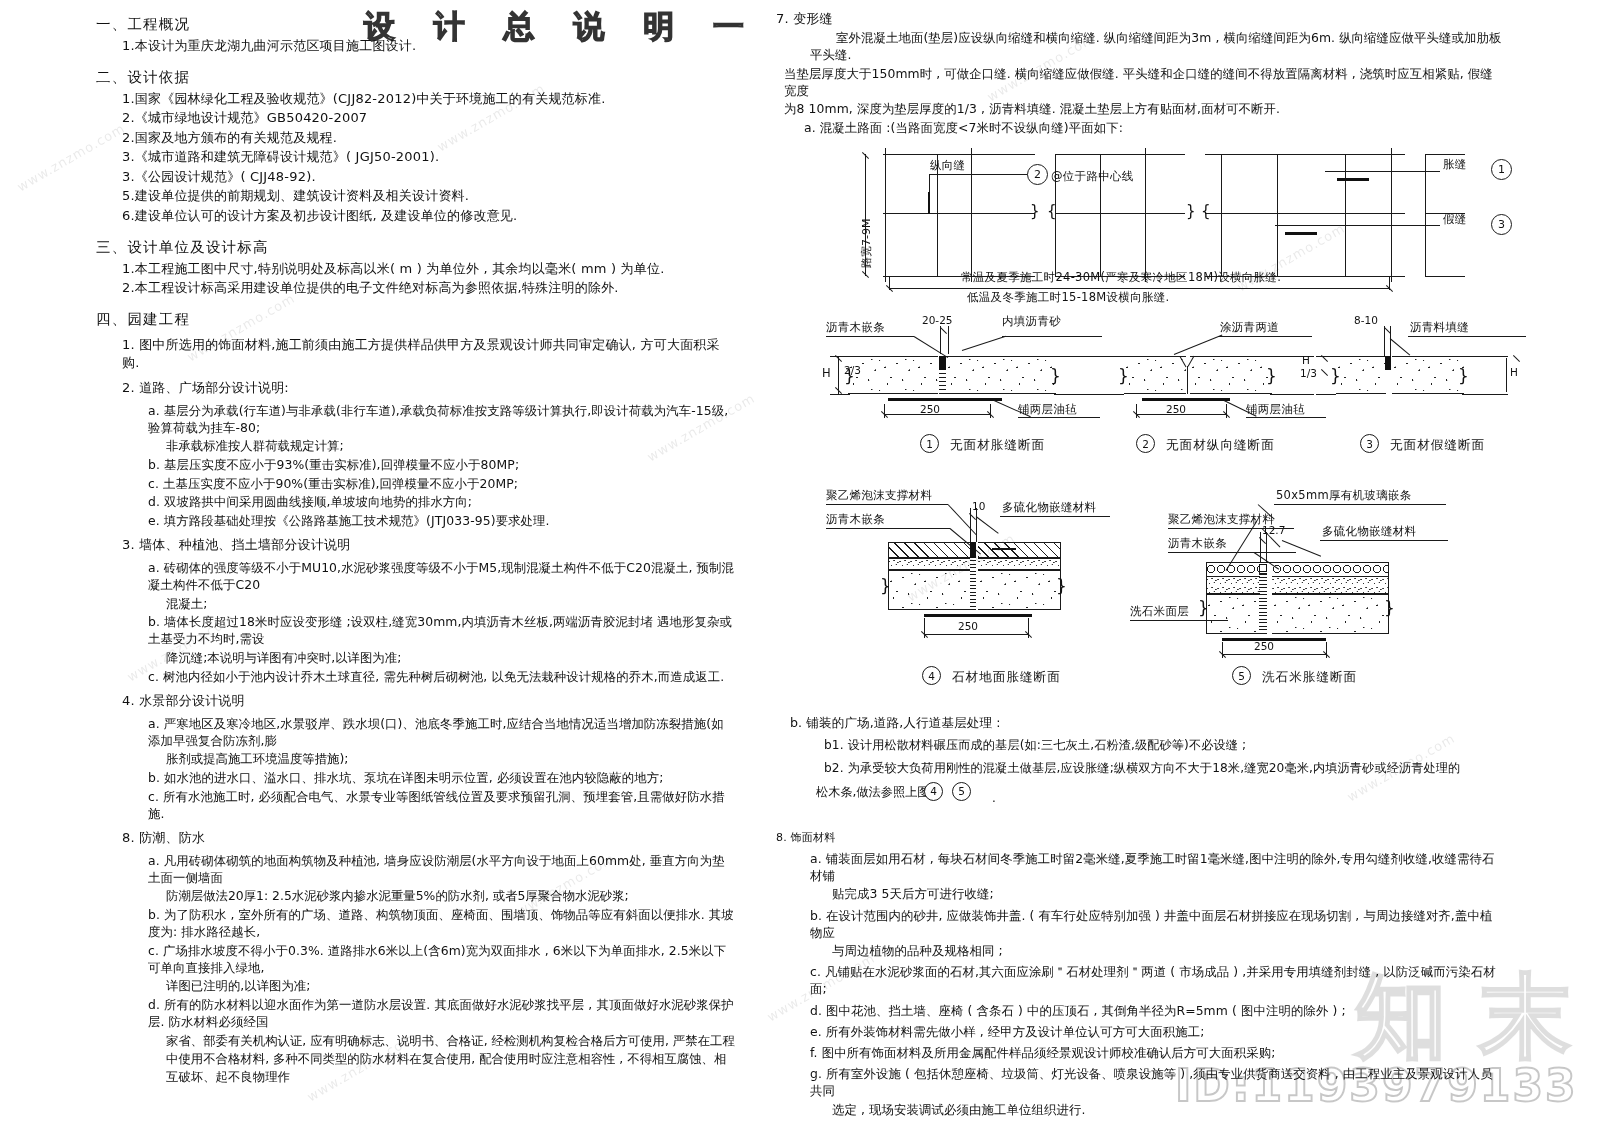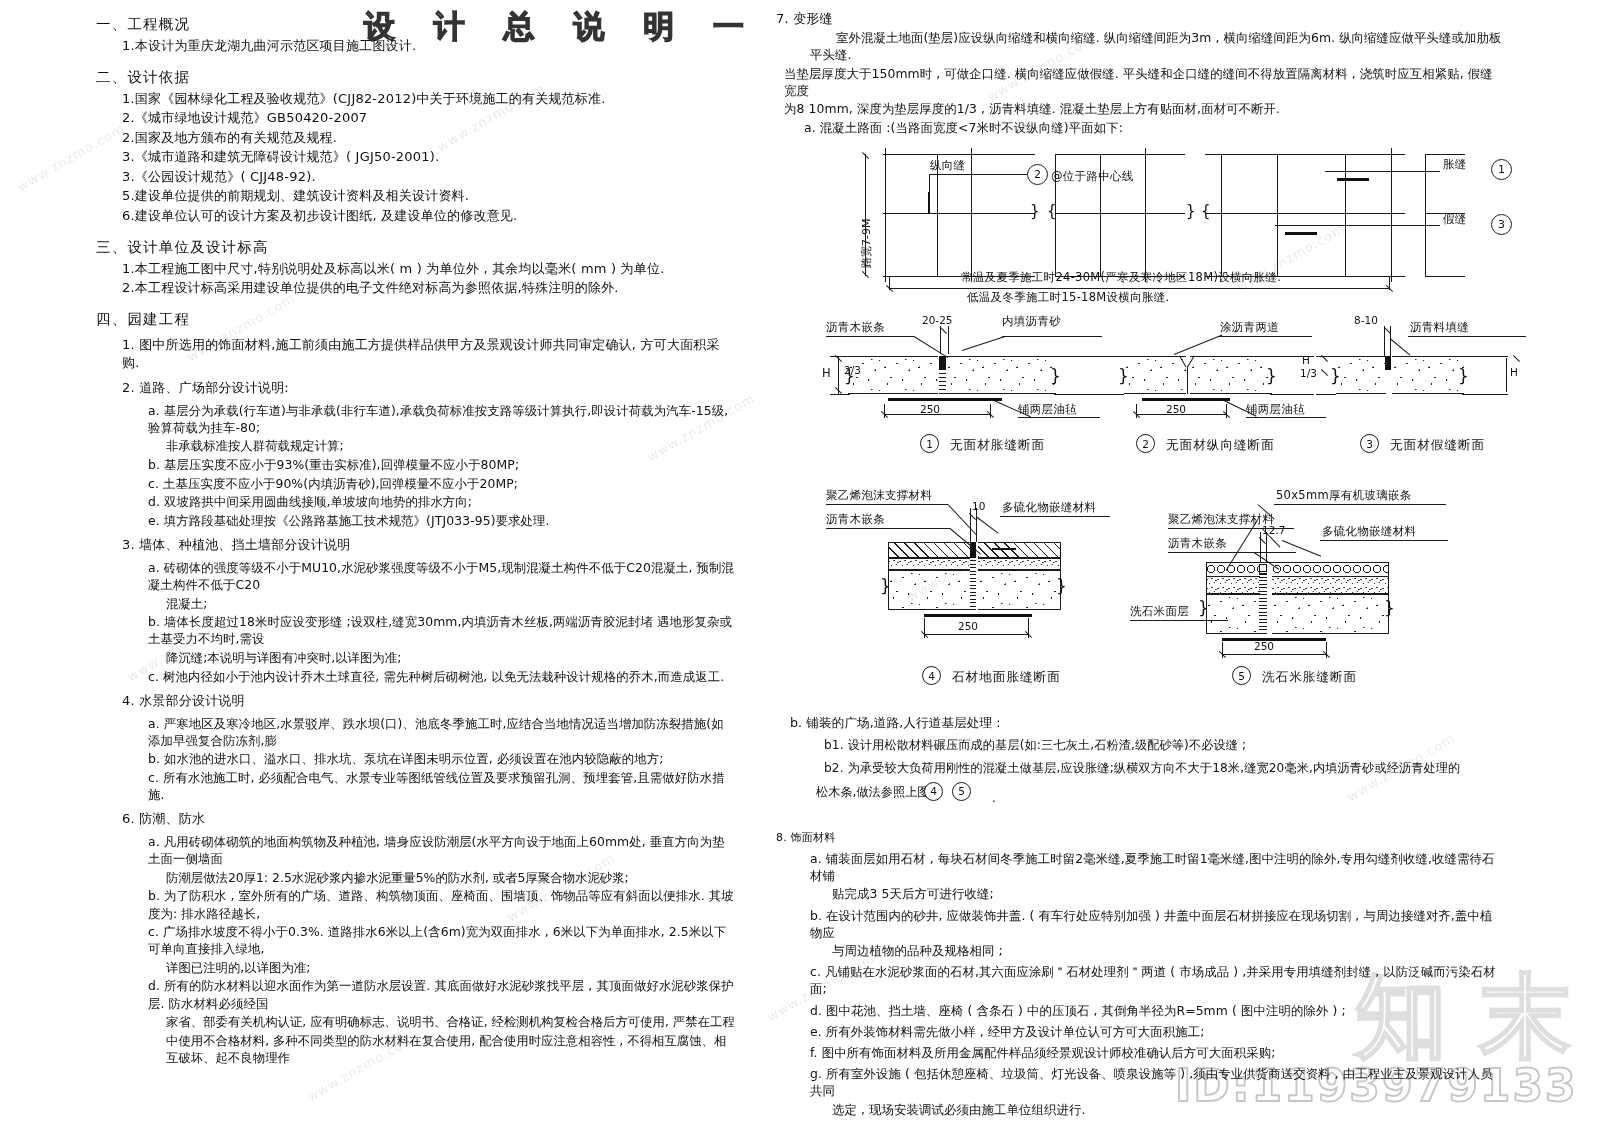--- a/index.html
+++ b/index.html
@@ -177,34 +177,35 @@
     <div class="lvl0" style="margin-top:12px;">三、设计单位及设计标高</div>
     <div class="lvl1">1.本工程施工图中尺寸,特别说明处及标高以米( m ) 为单位外 , 其余均以毫米( mm ) 为单位.</div>
     <div class="lvl1">2.本工程设计标高采用建设单位提供的电子文件绝对标高为参照依据,特殊注明的除外.</div>
 
     <div class="lvl0" style="margin-top:12px;">四、园建工程</div>
     <div class="lvl1" style="margin-top:7px;">1. 图中所选用的饰面材料,施工前须由施工方提供样品供甲方及景观设计师共同审定确认, 方可大面积采购.</div>
     <div class="lvl1" style="margin-top:7px;">2. 道路、广场部分设计说明:</div>
     <div class="lvl2" style="margin-top:5px;">a. 基层分为承载(行车道)与非承载(非行车道),承载负荷标准按支路等级计算执行,即设计荷载为汽车-15级,验算荷载为挂车-80;</div>
     <div class="cont1">非承载标准按人群荷载规定计算;</div>
     <div class="lvl2">b. 基层压实度不应小于93%(重击实标准),回弹模量不应小于80MP;</div>
-    <div class="lvl2">c. 土基压实度不应小于90%(内填沥青砂),回弹模量不应小于20MP;</div>
+    <div class="lvl2">c. 土基压实度不应小于90%(重击实标准),回弹模量不应小于20MP;</div>
     <div class="lvl2">d. 双坡路拱中间采用圆曲线接顺,单坡坡向地势的排水方向;</div>
     <div class="lvl2">e. 填方路段基础处理按《公路路基施工技术规范》(JTJ033-95)要求处理.</div>
     <div class="lvl1" style="margin-top:7px;">3. 墙体、种植池、挡土墙部分设计说明</div>
     <div class="lvl2" style="margin-top:5px;">a. 砖砌体的强度等级不小于MU10,水泥砂浆强度等级不小于M5,现制混凝土构件不低于C20混凝土, 预制混凝土构件不低于C20</div>
     <div class="cont1">混凝土;</div>
     <div class="lvl2">b. 墙体长度超过18米时应设变形缝 ;设双柱,缝宽30mm,内填沥青木丝板,两端沥青胶泥封堵 遇地形复杂或土基受力不均时,需设</div>
     <div class="cont1">降沉缝;本说明与详图有冲突时,以详图为准;</div>
     <div class="lvl2">c. 树池内径如小于池内设计乔木土球直径, 需先种树后砌树池, 以免无法栽种设计规格的乔木,而造成返工.</div>
     <div class="lvl1" style="margin-top:7px;">4. 水景部分设计说明</div>
     <div class="lvl2" style="margin-top:5px;">a. 严寒地区及寒冷地区,水景驳岸、跌水坝(口)、池底冬季施工时,应结合当地情况适当增加防冻裂措施(如添加早强复合防冻剂,膨</div>
+    <div class="cont1">胀剂或提高施工环境温度等措施);</div>
     <div class="lvl2">b. 如水池的进水口、溢水口、排水坑、泵坑在详图未明示位置, 必须设置在池内较隐蔽的地方;</div>
     <div class="lvl2">c. 所有水池施工时, 必须配合电气、水景专业等图纸管线位置及要求预留孔洞、预埋套管,且需做好防水措施.</div>
-    <div class="lvl1" style="margin-top:7px;">6. 防潮、防水</div>
+    <div class="lvl1" style="margin-top:7px;">8. 防潮、防水</div>
     <div class="lvl2" style="margin-top:5px;">a. 凡用砖砌体砌筑的地面构筑物及种植池, 墙身应设防潮层(水平方向设于地面上60mm处, 垂直方向为垫土面一侧墙面</div>
     <div class="cont1">防潮层做法20厚1: 2.5水泥砂浆内掺水泥重量5%的防水剂, 或者5厚聚合物水泥砂浆;</div>
     <div class="lvl2">b. 为了防积水 , 室外所有的广场、道路、构筑物顶面、座椅面、围墙顶、饰物品等应有斜面以便排水. 其坡度为: 排水路径越长,</div>
     <div class="lvl2">c. 广场排水坡度不得小于0.3%. 道路排水6米以上(含6m)宽为双面排水 , 6米以下为单面排水, 2.5米以下可单向直接排入绿地,</div>
     <div class="cont1">详图已注明的,以详图为准;</div>
     <div class="lvl2">d. 所有的防水材料以迎水面作为第一道防水层设置. 其底面做好水泥砂浆找平层 , 其顶面做好水泥砂浆保护层. 防水材料必须经国</div>
     <div class="cont1">家省、部委有关机构认证, 应有明确标志、说明书、合格证, 经检测机构复检合格后方可使用, 严禁在工程</div>
     <div class="cont1">中使用不合格材料, 多种不同类型的防水材料在复合使用, 配合使用时应注意相容性 , 不得相互腐蚀、相互破坏、起不良物理作</div>
 
   </div>

